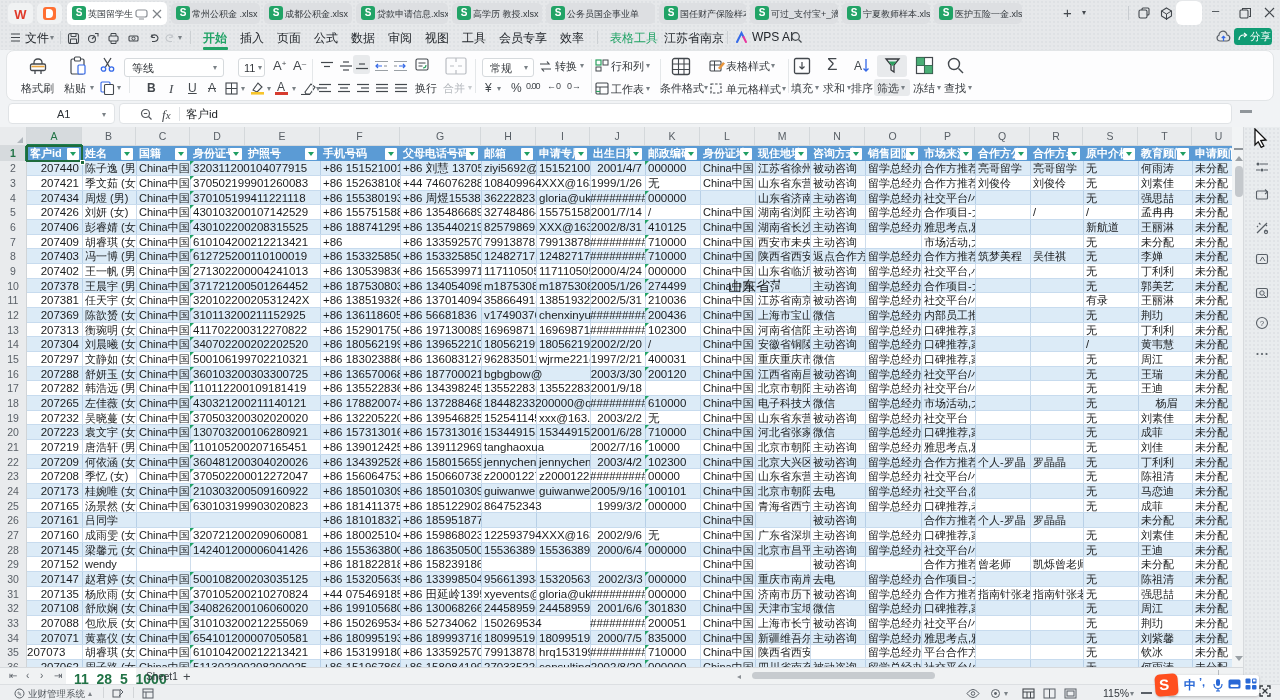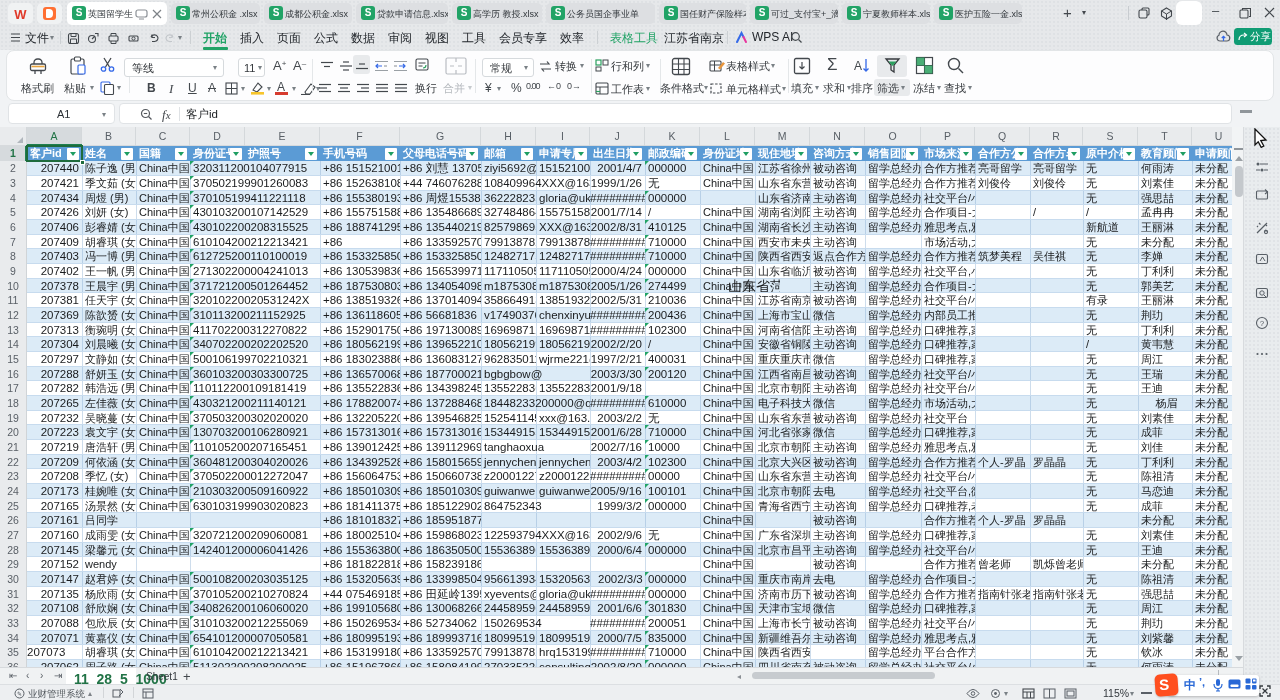--- a/index.html
+++ b/index.html
@@ -1476,21 +1476,21 @@
 <div class="vl" style="left:1165px"></div>
 
 <div class="cell" style="left:0px;width:55px;text-align:right;padding-left:0;padding-right:3px;">207173</div>
 <div class="cell" style="left:55px;width:54px;font-size:11px;">桂婉唯 (女</div>
 <div class="cell" style="left:109px;width:54px;font-size:11px;">China中国</div>
 <div class="cell" style="left:163px;width:130px;">210303200509160922</div>
 <div class="cell" style="left:293px;width:80px;">+86 18501030955</div>
 <div class="cell" style="left:373px;width:81px;">+86 18501030988</div>
 <div class="cell" style="left:454px;width:55px;">guiwanwei</div>
 <div class="cell" style="left:509px;width:54px;">guiwanwei</div>
-<div class="cell" style="left:563px;width:55px;text-align:center;padding-left:0;padding-right:3px;">2005/9/16</div>
+<div class="cell" style="left:563px;width:55px;text-align:right;padding-left:0;padding-right:3px;">2005/9/16</div>
 <div class="cell" style="left:618px;width:55px;">100101</div>
 <div class="cell" style="left:673px;width:55px;font-size:11px;">China中国</div>
 <div class="cell" style="left:728px;width:55px;font-size:11px;">北京市朝阳</div>
 <div class="cell" style="left:783px;width:55px;font-size:11px;">去电</div>
 <div class="cell" style="left:838px;width:56px;font-size:11px;">留学总经办</div>
 <div class="cell" style="left:894px;width:54px;font-size:11px;">社交平台,微</div>
 <div class="cell" style="left:1056px;width:55px;font-size:11px;">无</div>
 <div class="cell" style="left:1111px;width:54px;font-size:11px;">马恋迪</div>
 <div class="cell" style="left:1165px;width:54px;font-size:11px;">未分配</div>
 <div class="tri" style="left:163px;top:0"></div>

